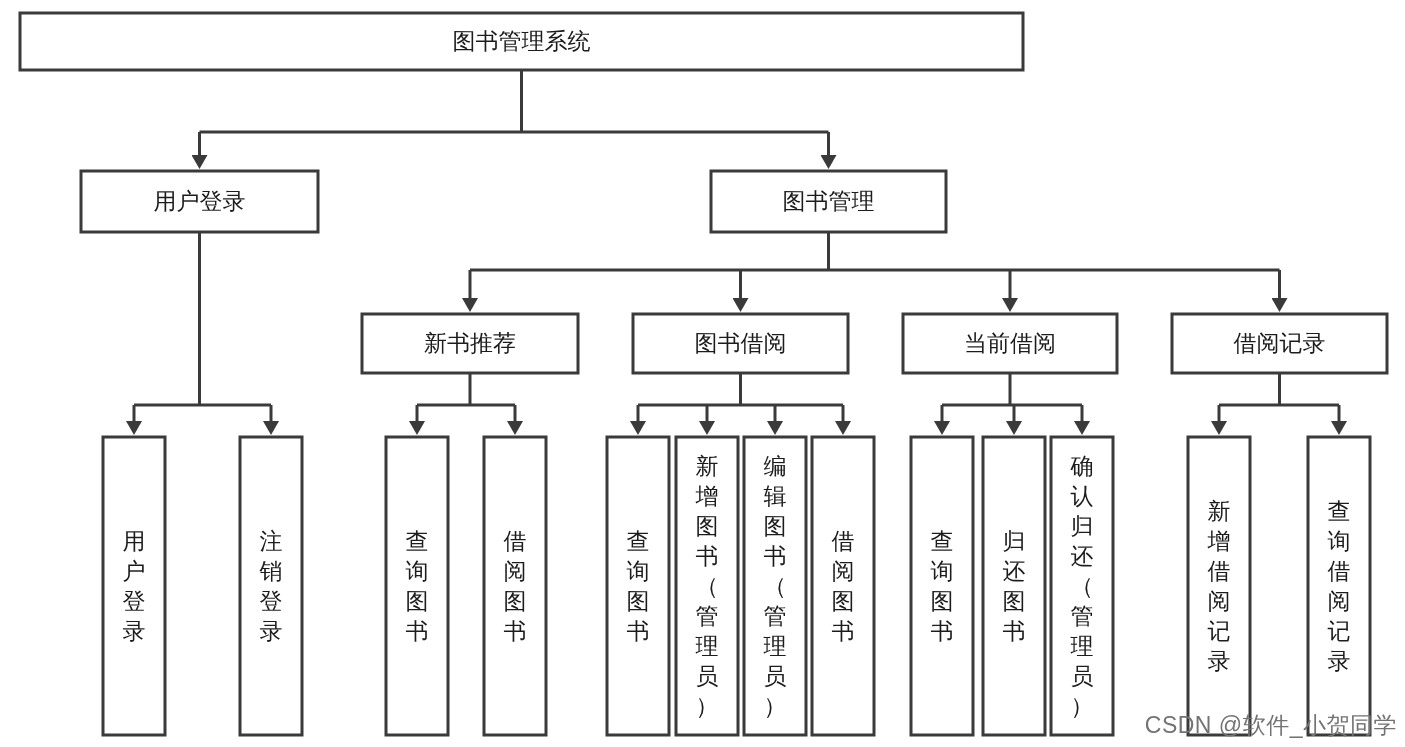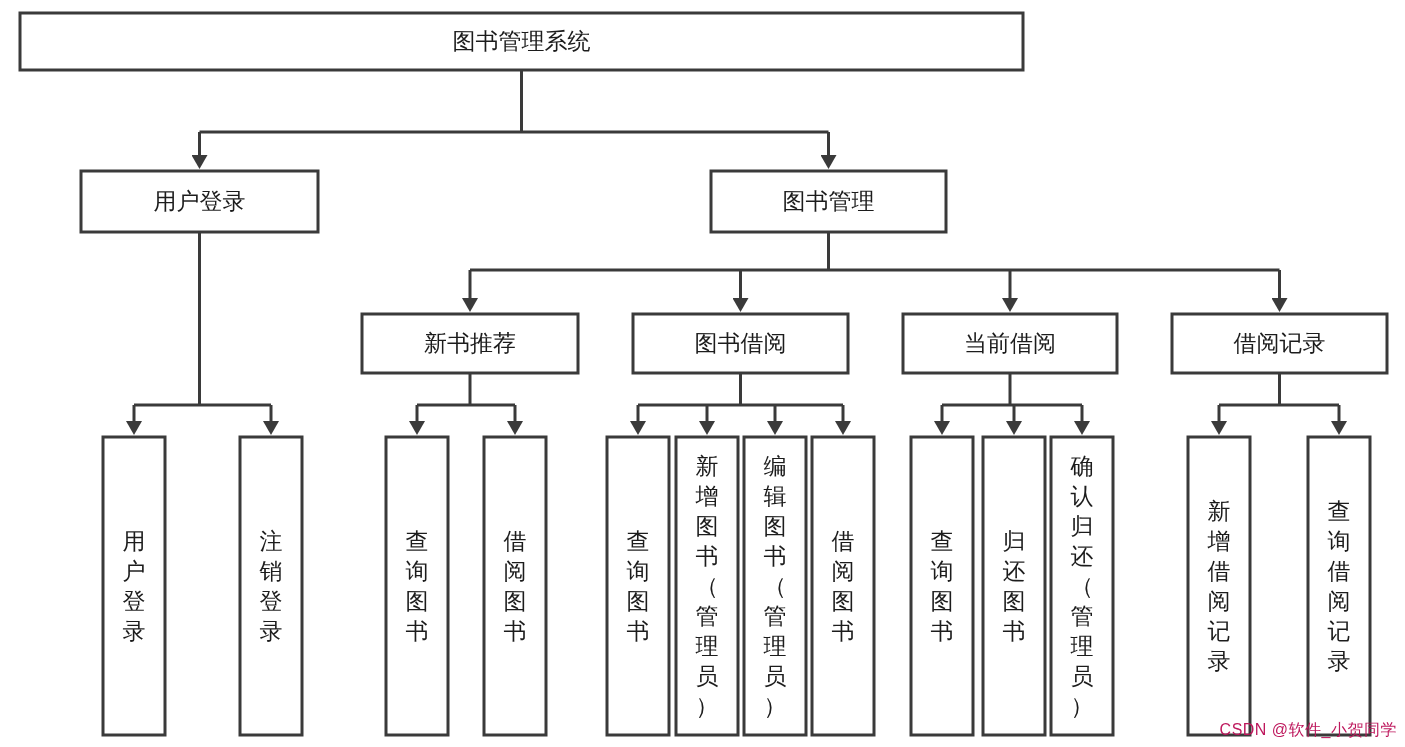--- a/index.html
+++ b/index.html
@@ -51,22 +51,22 @@
     font-family: "Liberation Sans", "DejaVu Sans", sans-serif;
     font-size: 23px;
     fill: #1c1c1c;
     text-anchor: middle;
   }
   .watermark {
     position: absolute;
     right: 8px;
     bottom: 6px;
     font-family: "Liberation Sans", "DejaVu Sans", sans-serif;
-    font-size: 16px;
-    color: #be185d;
+    font-size: 23px;
+    color: #737373;
     letter-spacing: 0.5px;
     white-space: nowrap;
     user-select: none;
   }
 </style>
 </head>
 <body>
 
 <div id="diagram-root">
 

